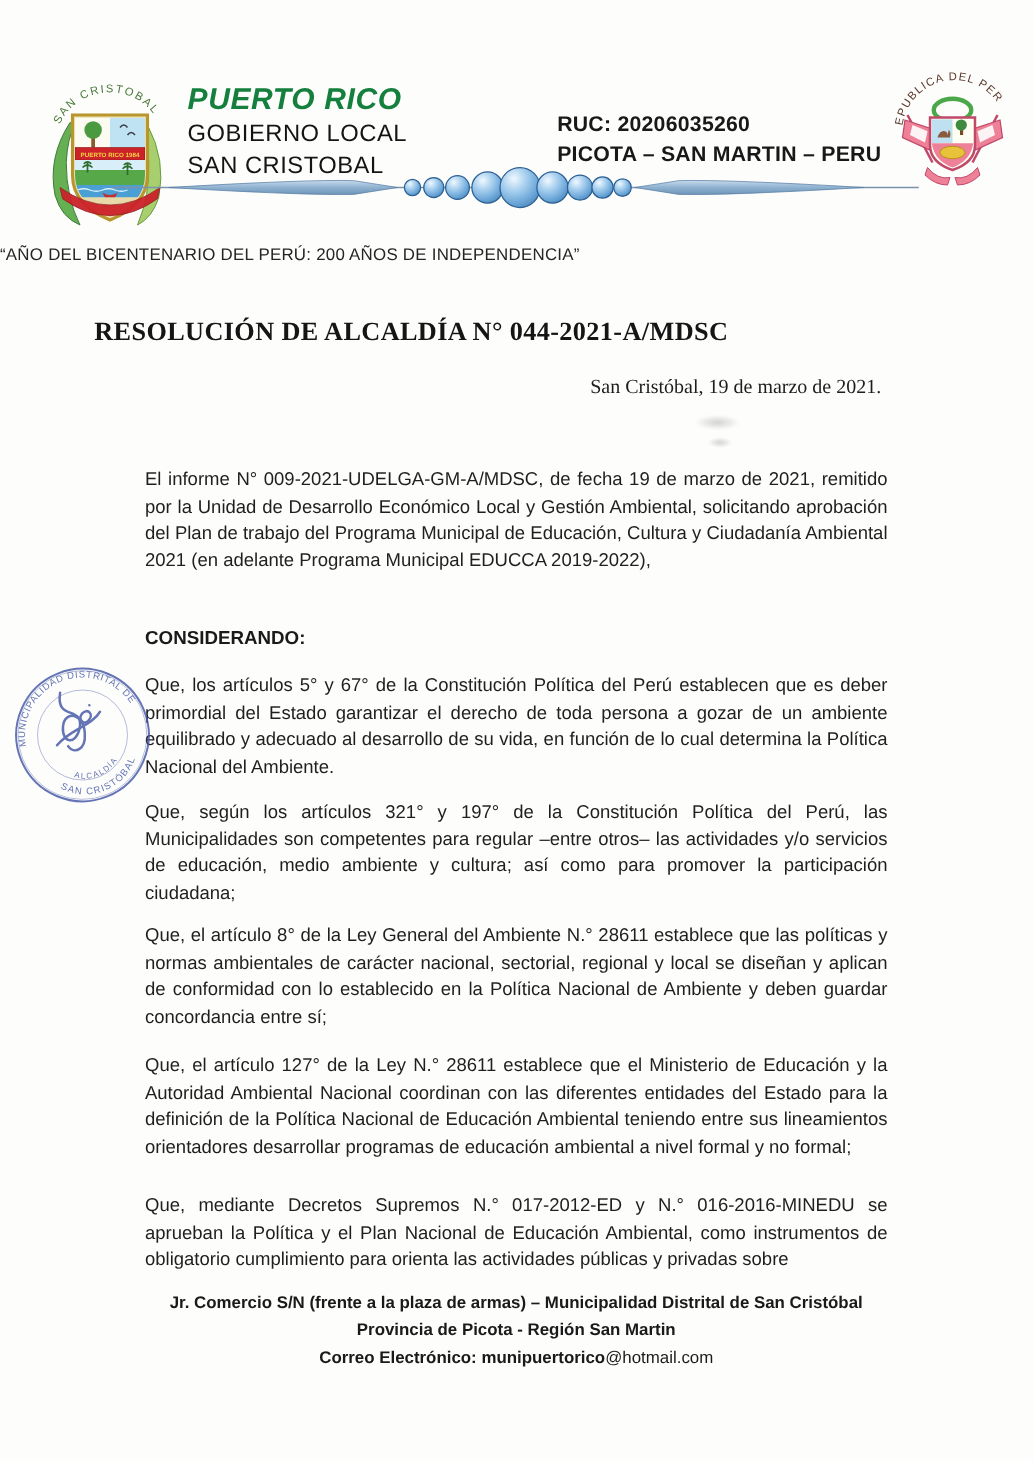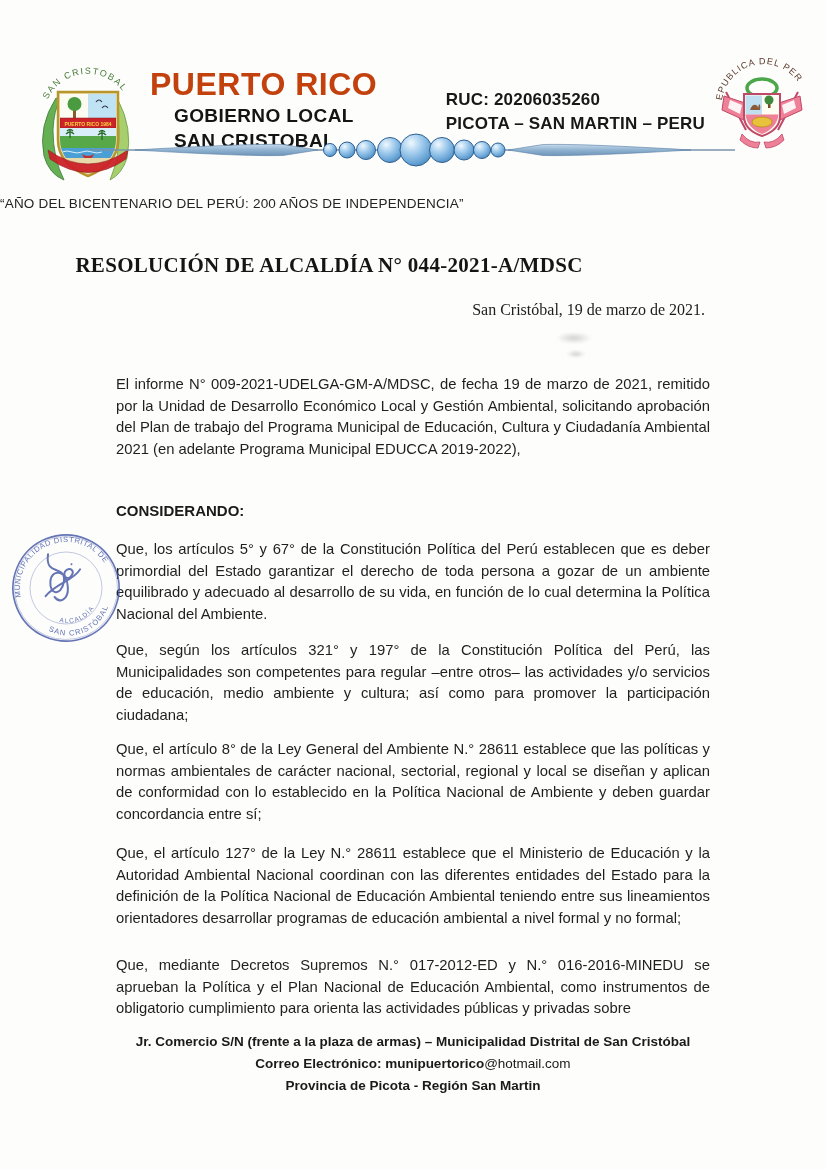--- a/index.html
+++ b/index.html
@@ -9,22 +9,22 @@
     margin:0 auto;
     background:#fdfdfc;
     overflow:hidden;
     font-family:"Liberation Sans", sans-serif;
     color:#1f1f1f;
   }
   
   .seal-municipal{position:absolute;left:30px;top:56px;}
   .seal-peru{position:absolute;left:710px;top:54px;}
   .org-block{position:absolute;left:150px;top:68px;line-height:1;}
-  .org-title{font-size:32px;font-weight:700;letter-spacing:.5px;color:#c2410c;}
-  .org-sub{font-size:19px;font-weight:700;letter-spacing:.4px;color:#141414;margin-top:6px;margin-left:24px;}
+  .org-title{font-size:24px;font-weight:700;letter-spacing:.5px;color:#15803d;font-style:italic;}
+  .org-sub{font-size:19px;font-weight:400;letter-spacing:.4px;color:#141414;margin-top:6px;}
   .ruc-block{position:absolute;right:122px;top:88px;text-align:left;line-height:24px;}
   .ruc-line{font-size:17px;font-weight:700;color:#181818;letter-spacing:.2px;}
   .divider{position:absolute;left:85px;top:128px;}
   
   .motto{position:absolute;left:0;top:196px;width:780px;text-align:left;
     font-size:13.5px;color:#242424;letter-spacing:.2px;}
   .doc-title{position:absolute;left:0;top:253px;width:658px;text-align:center;
     font-family:"Liberation Serif", serif;font-size:21px;font-weight:700;
     letter-spacing:.3px;color:#151515;margin:0;}
   .dateline{position:absolute;left:0;top:301px;width:705px;text-align:right;
@@ -203,17 +203,17 @@
         <path d="M44,72 C58,64 76,68 86,60"></path>
       </g>
     </g>
   </svg>
 
   <div class="smudge" style="left:556px;top:332px;width:36px;height:12px"></div>
   <div class="smudge" style="left:566px;top:350px;width:20px;height:8px"></div>
 
   <div class="footer">
     <div>Jr. Comercio S/N (frente a la plaza de armas) – Municipalidad Distrital de San Cristóbal</div>
+    <div>Provincia de Picota - Región San Martin</div>
     <div><span>Correo Electrónico: munipuertorico</span><span class="light">@hotmail.com</span></div>
-    <div>Provincia de Picota - Región San Martin</div>
   </div>
 
 </div>
 
 </body></html>

